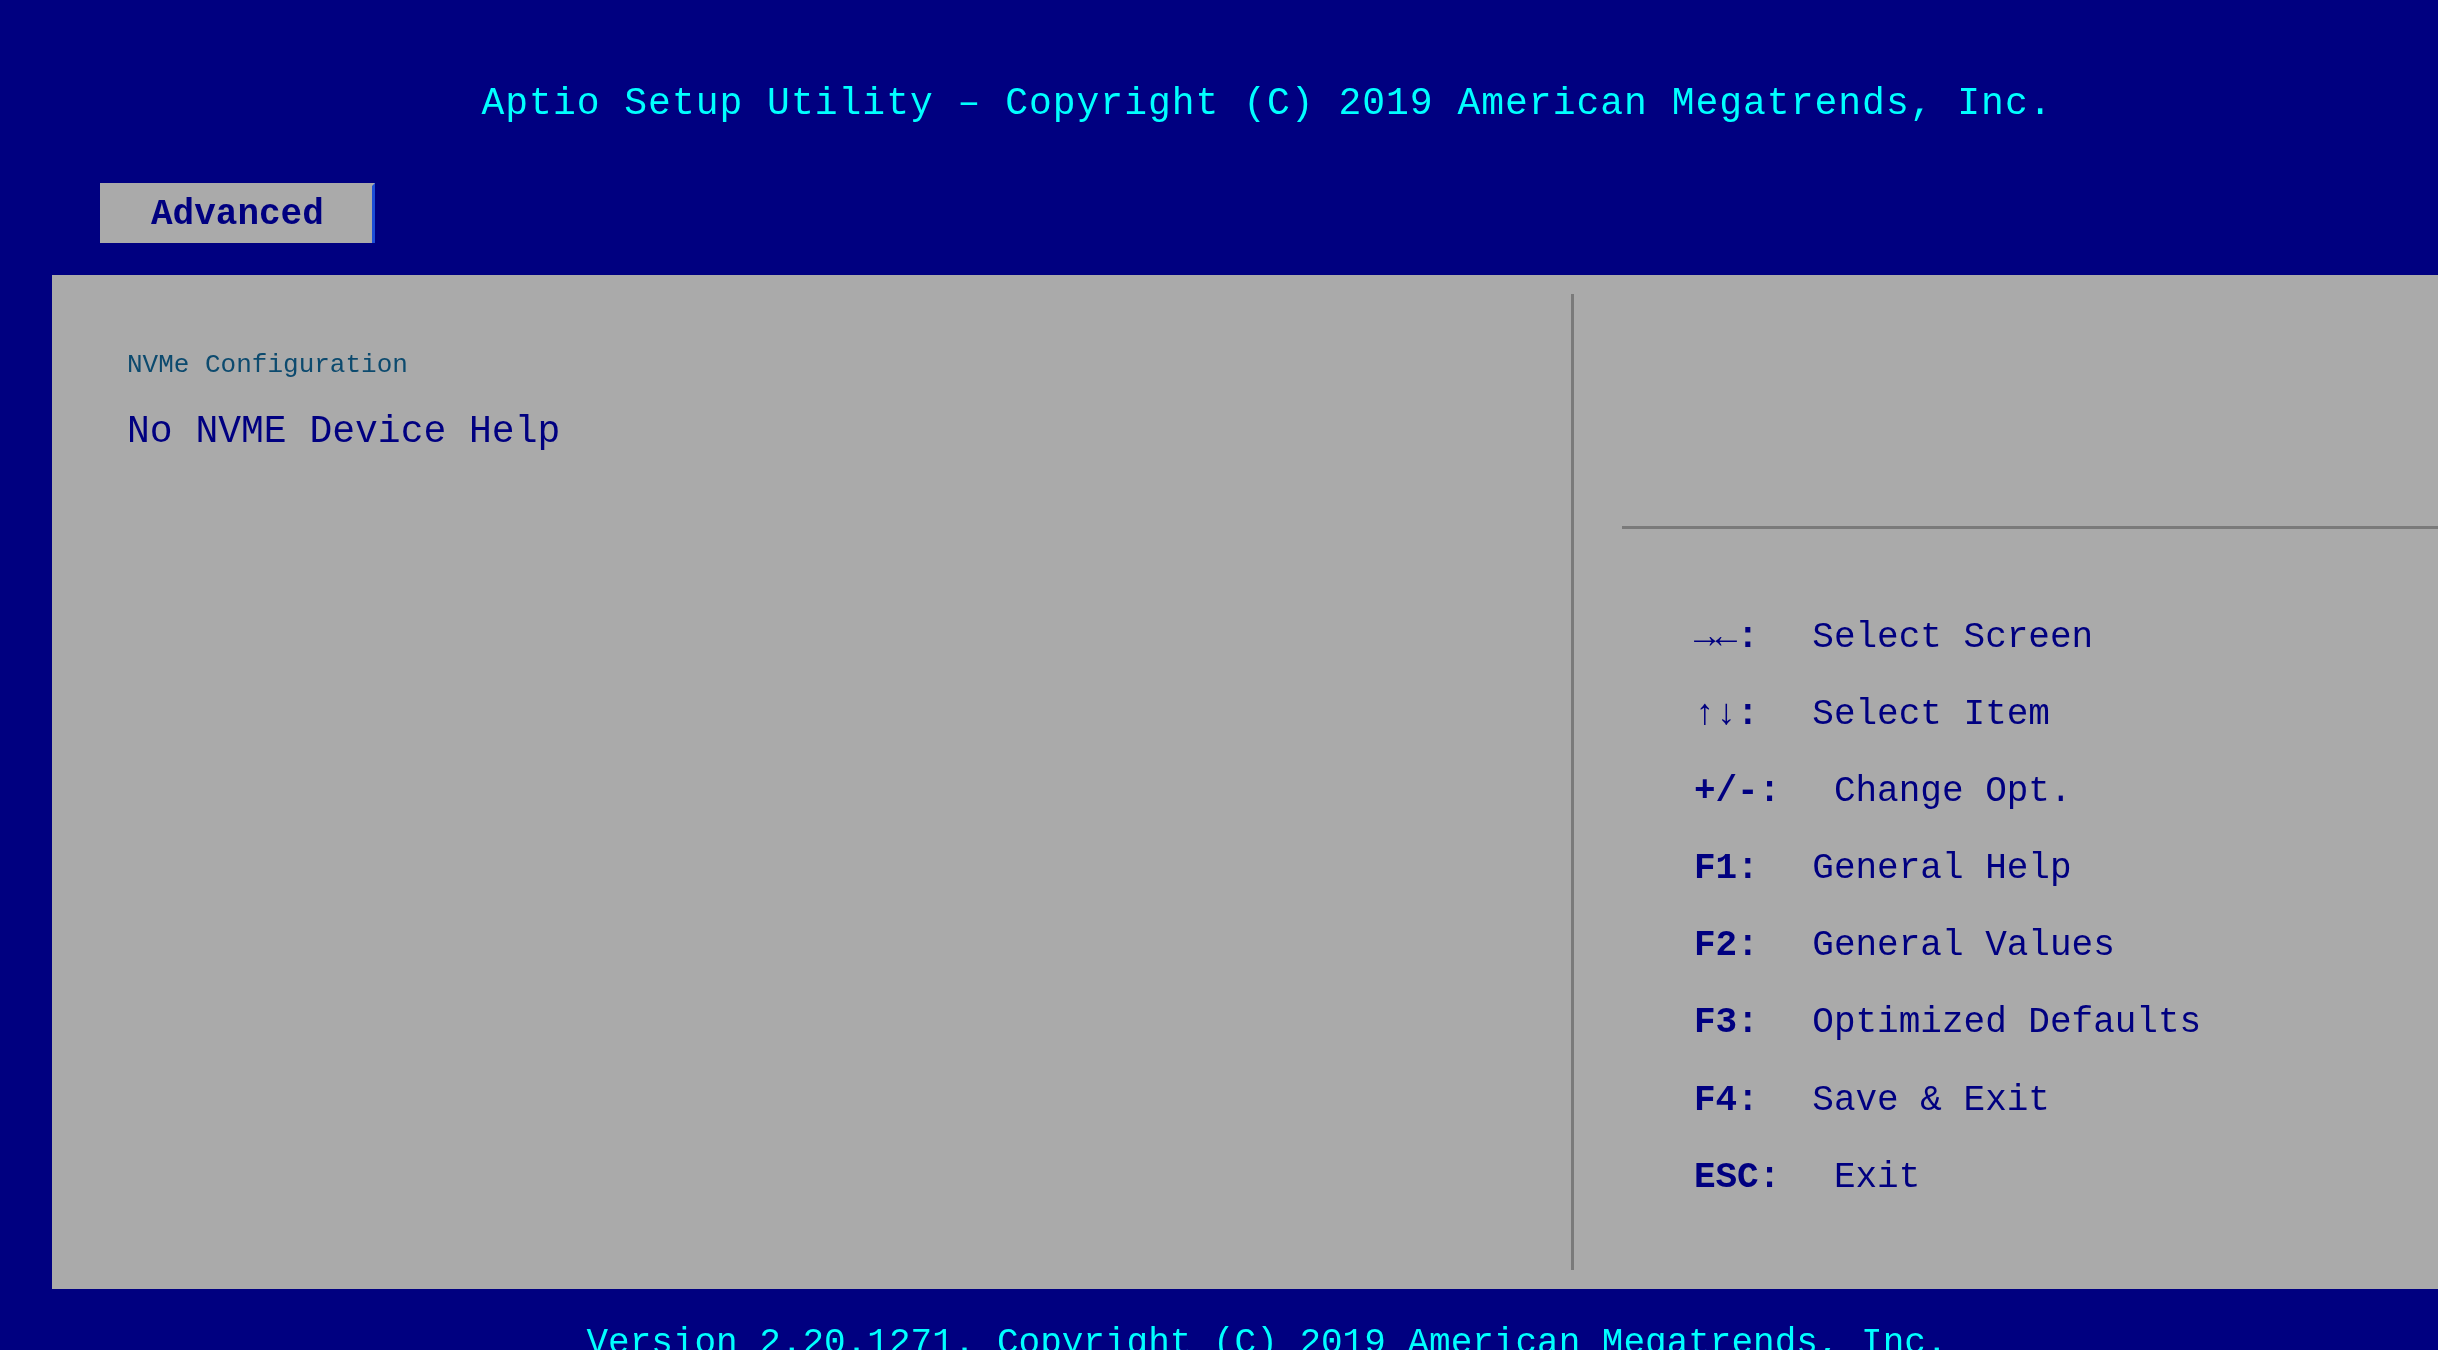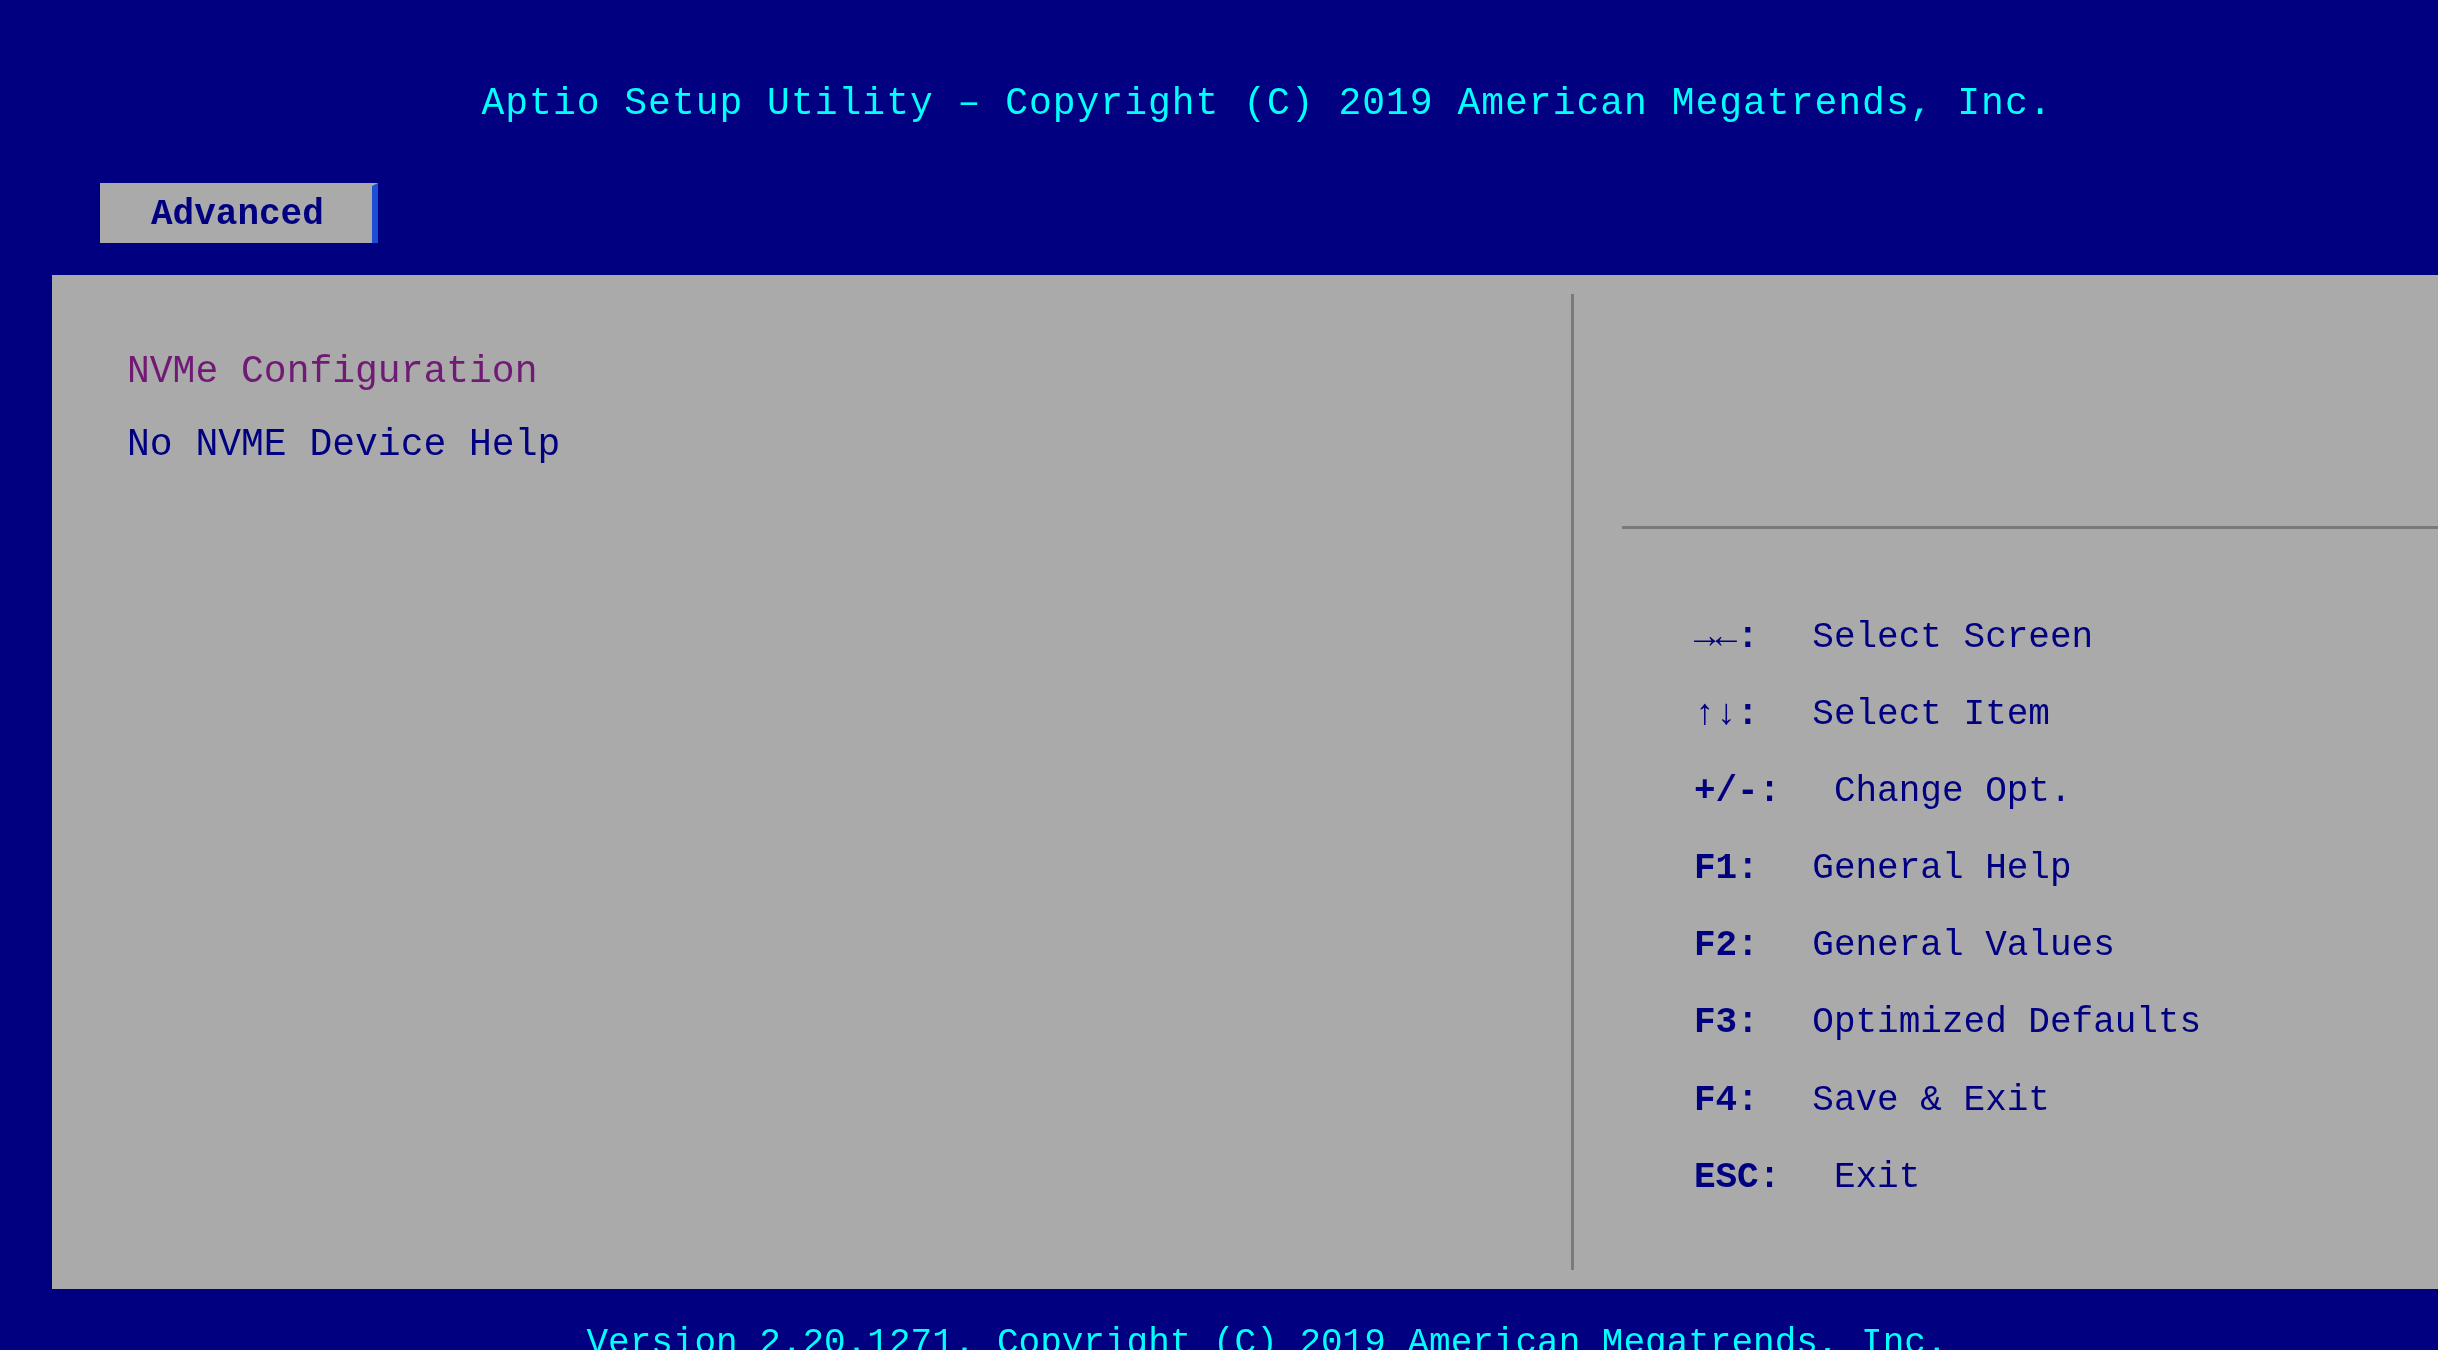--- a/index.html
+++ b/index.html
@@ -44,43 +44,43 @@
     .tab {
       display: inline-block;
       background-color: #aaaaaa;
       color: #000080;
       padding: 8px 32px;
       font-size: 36px;
       font-weight: bold;
       font-family: 'Courier New', Courier, monospace;
       border-top: 3px solid #aaaaaa;
       border-left: 3px solid #aaaaaa;
-      border-right: 6px solid #1d4ed8;
+      border-right: 3px solid #1d4ed8;
     }
 
     .main-content {
       flex: 1;
       display: flex;
       flex-direction: row;
       border: 3px solid #aaaaaa;
       margin: 0 4px;
       background-color: #aaaaaa;
       overflow: hidden;
     }
 
     .left-panel {
       flex: 0 0 62%;
       background-color: #aaaaaa;
       padding: 40px 40px;
       border-right: 3px solid #7a7a7a;
     }
 
     .left-panel .section-title {
-      color: #701a75;
-      font-size: 38px;
+      color: #0c4a6e;
+      font-size: 26px;
       font-family: 'Courier New', Courier, monospace;
       font-weight: normal;
       margin-bottom: 30px;
     }
 
     .left-panel .no-device {
       color: #000080;
       font-size: 38px;
       font-family: 'Courier New', Courier, monospace;
       font-weight: normal;

